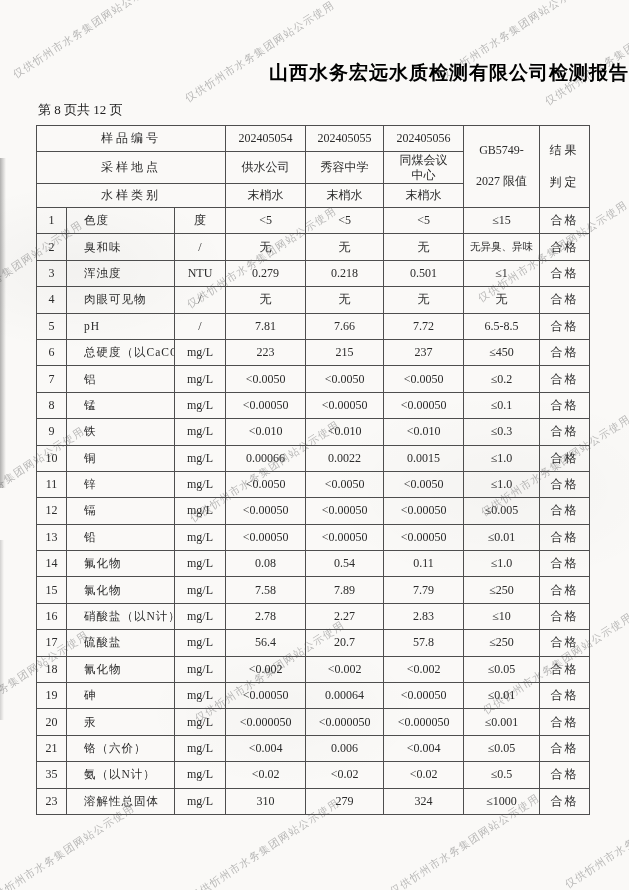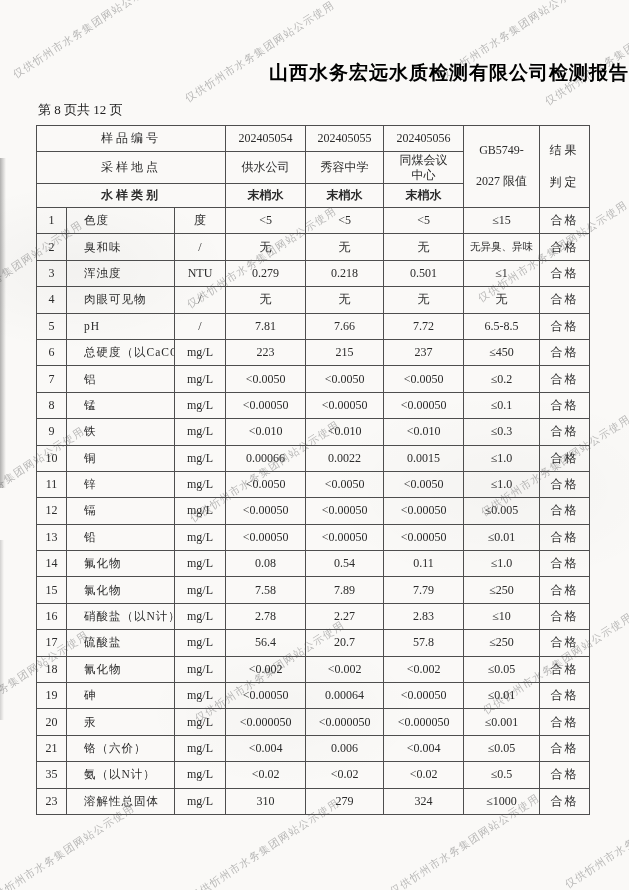--- a/index.html
+++ b/index.html
@@ -45,21 +45,21 @@
     border-collapse: collapse; table-layout: fixed;
   }
   td {
     border: 1px solid #4e4e4e;
     text-align: center; vertical-align: middle;
     font-size: 12px; color: #2b2b2b;
     padding: 0; overflow: hidden;
   }
   thead tr.h1 { height: 26px; }
   thead tr.h2 { height: 32px; padding-left: 40px; }
-  thead tr.h3 { height: 24px; font-weight: bold; }
+  thead tr.h3 { height: 24px; }
   tbody tr { height: 26.4px; }
   td.lbl { letter-spacing: 3px; margin-top: 16px; }
   td.site { white-space: pre-line; line-height: 1.2; }
   td.pname { text-align: left; padding-left: 17px; letter-spacing: 1px; white-space: nowrap; font-size: 11.5px; }
   td.sm { font-size: 10.5px; letter-spacing: 0; }
   td.verdict { letter-spacing: 2px; }
   .stack { display: flex; flex-direction: column; justify-content: center; gap: 15px; height: 100%; }
   .stack .ls { letter-spacing: 3px; }
   .wm {
     position: absolute;

